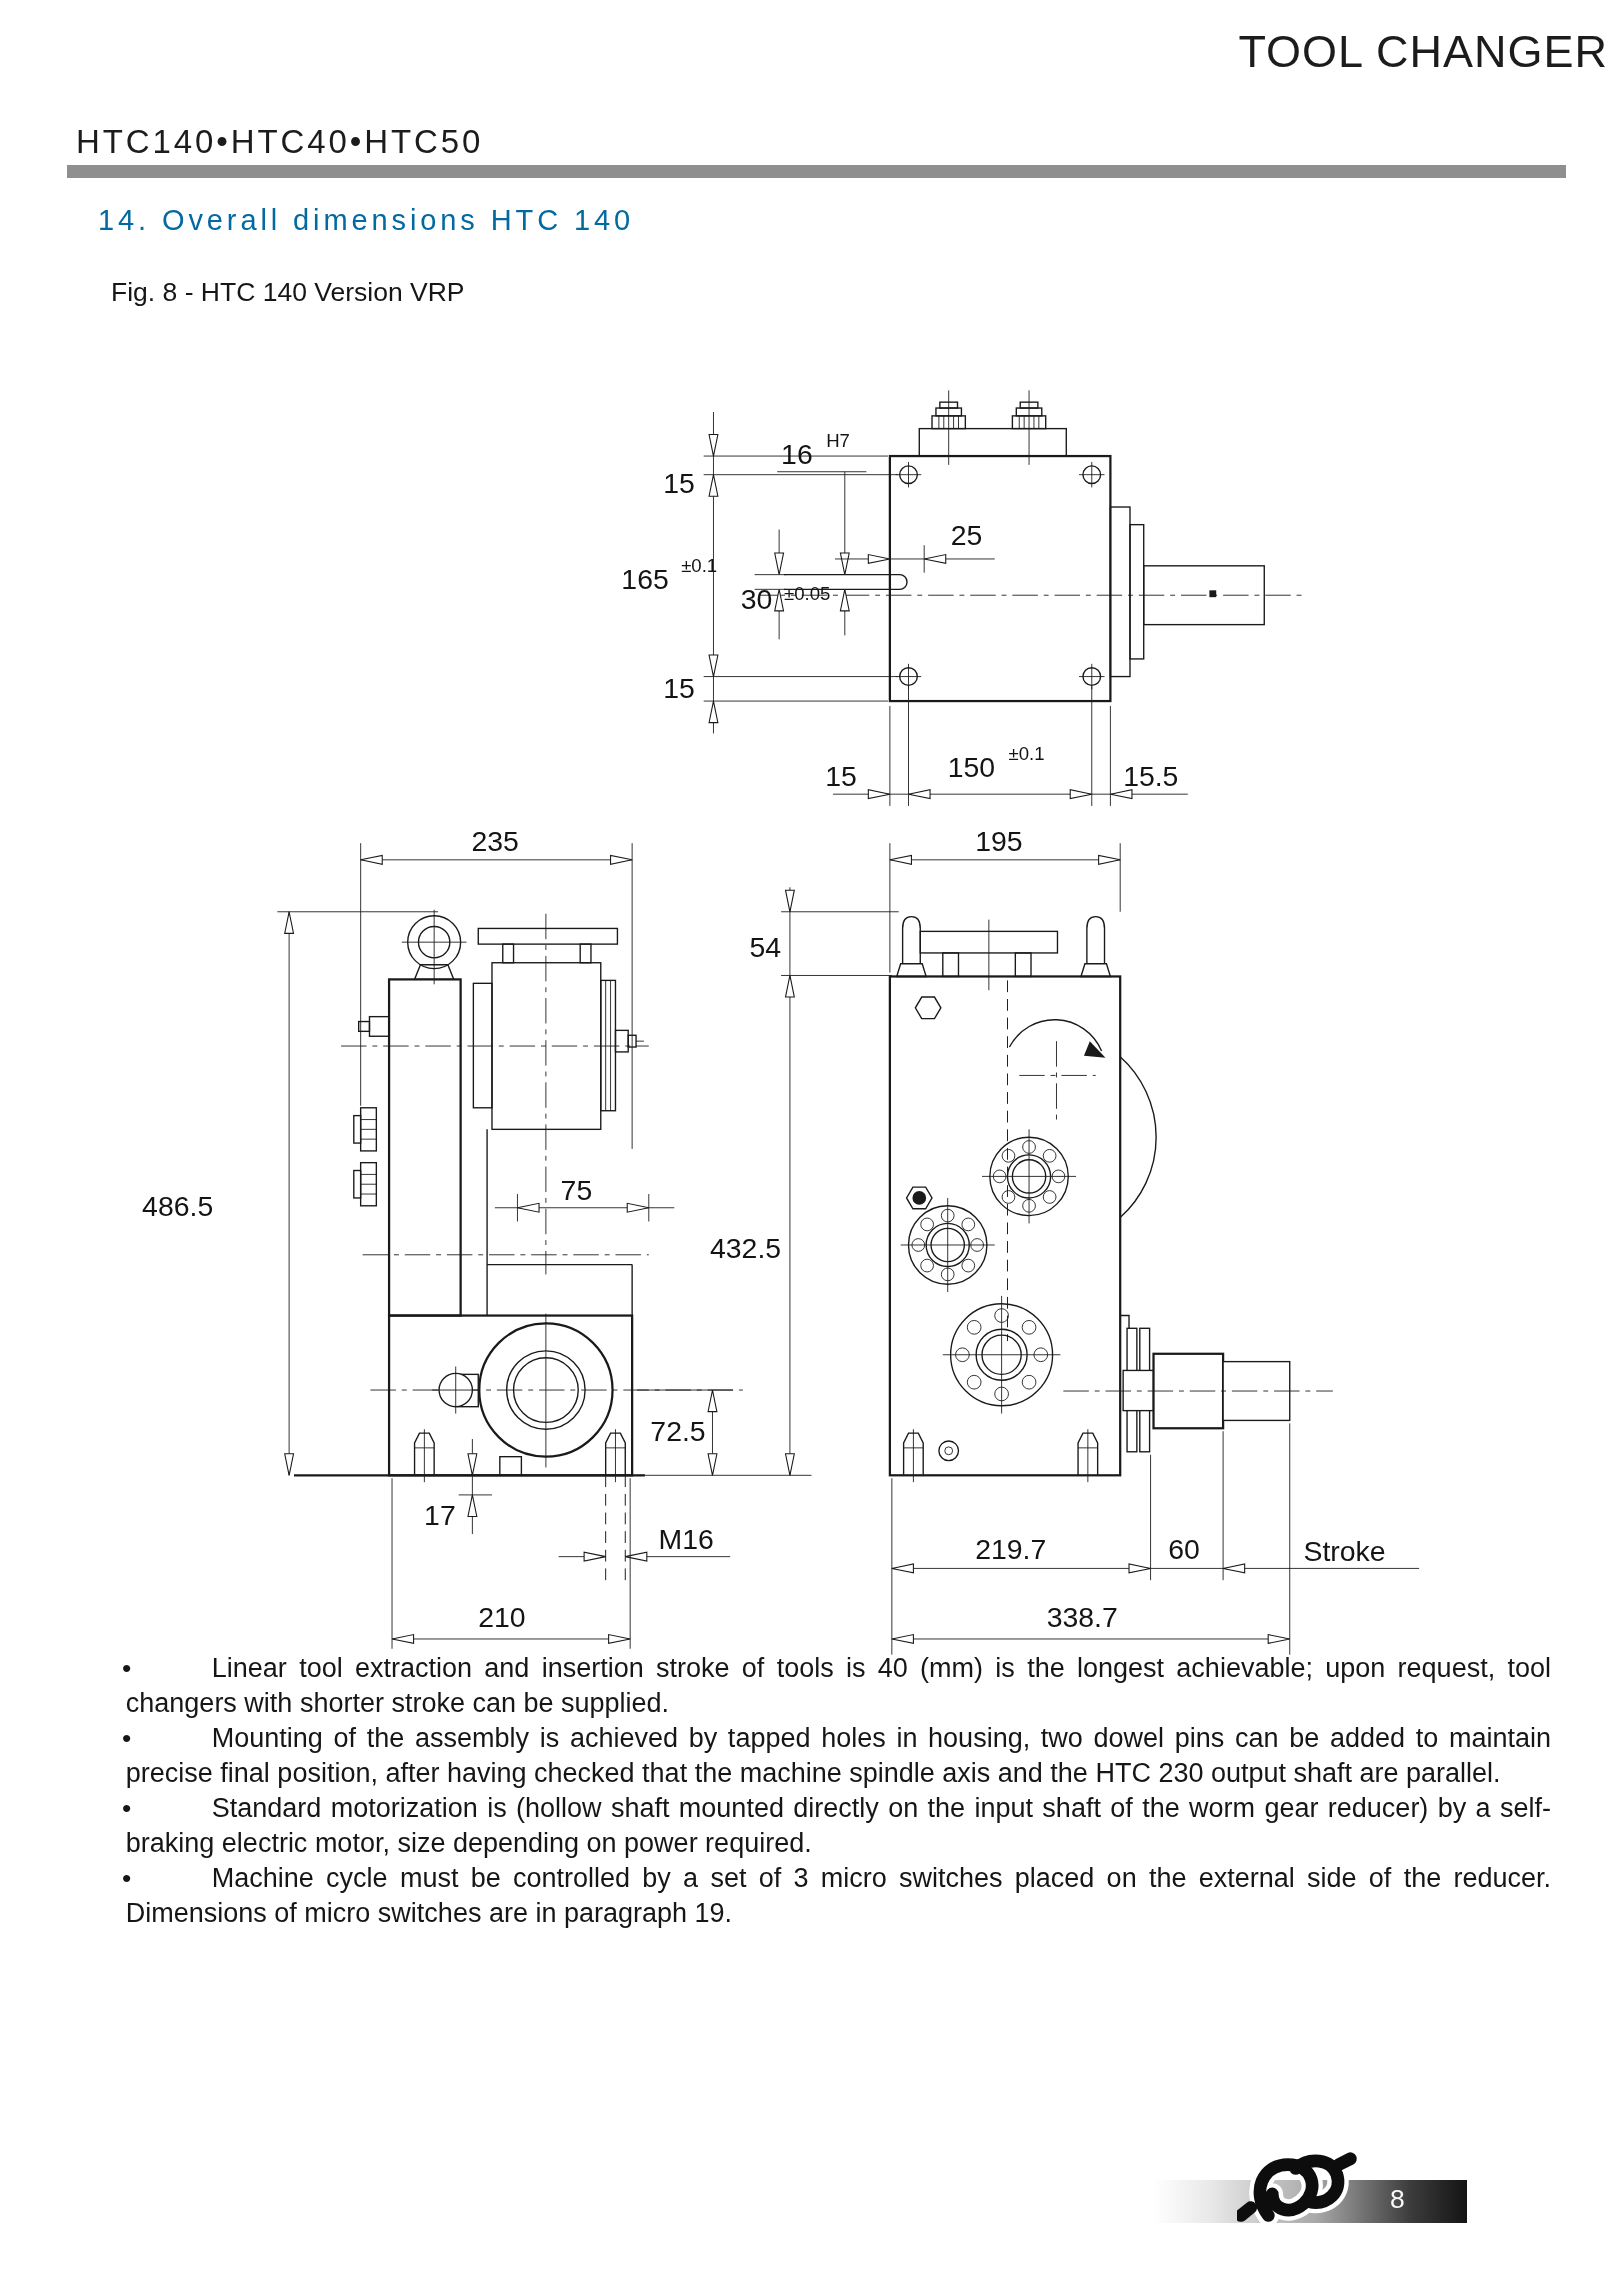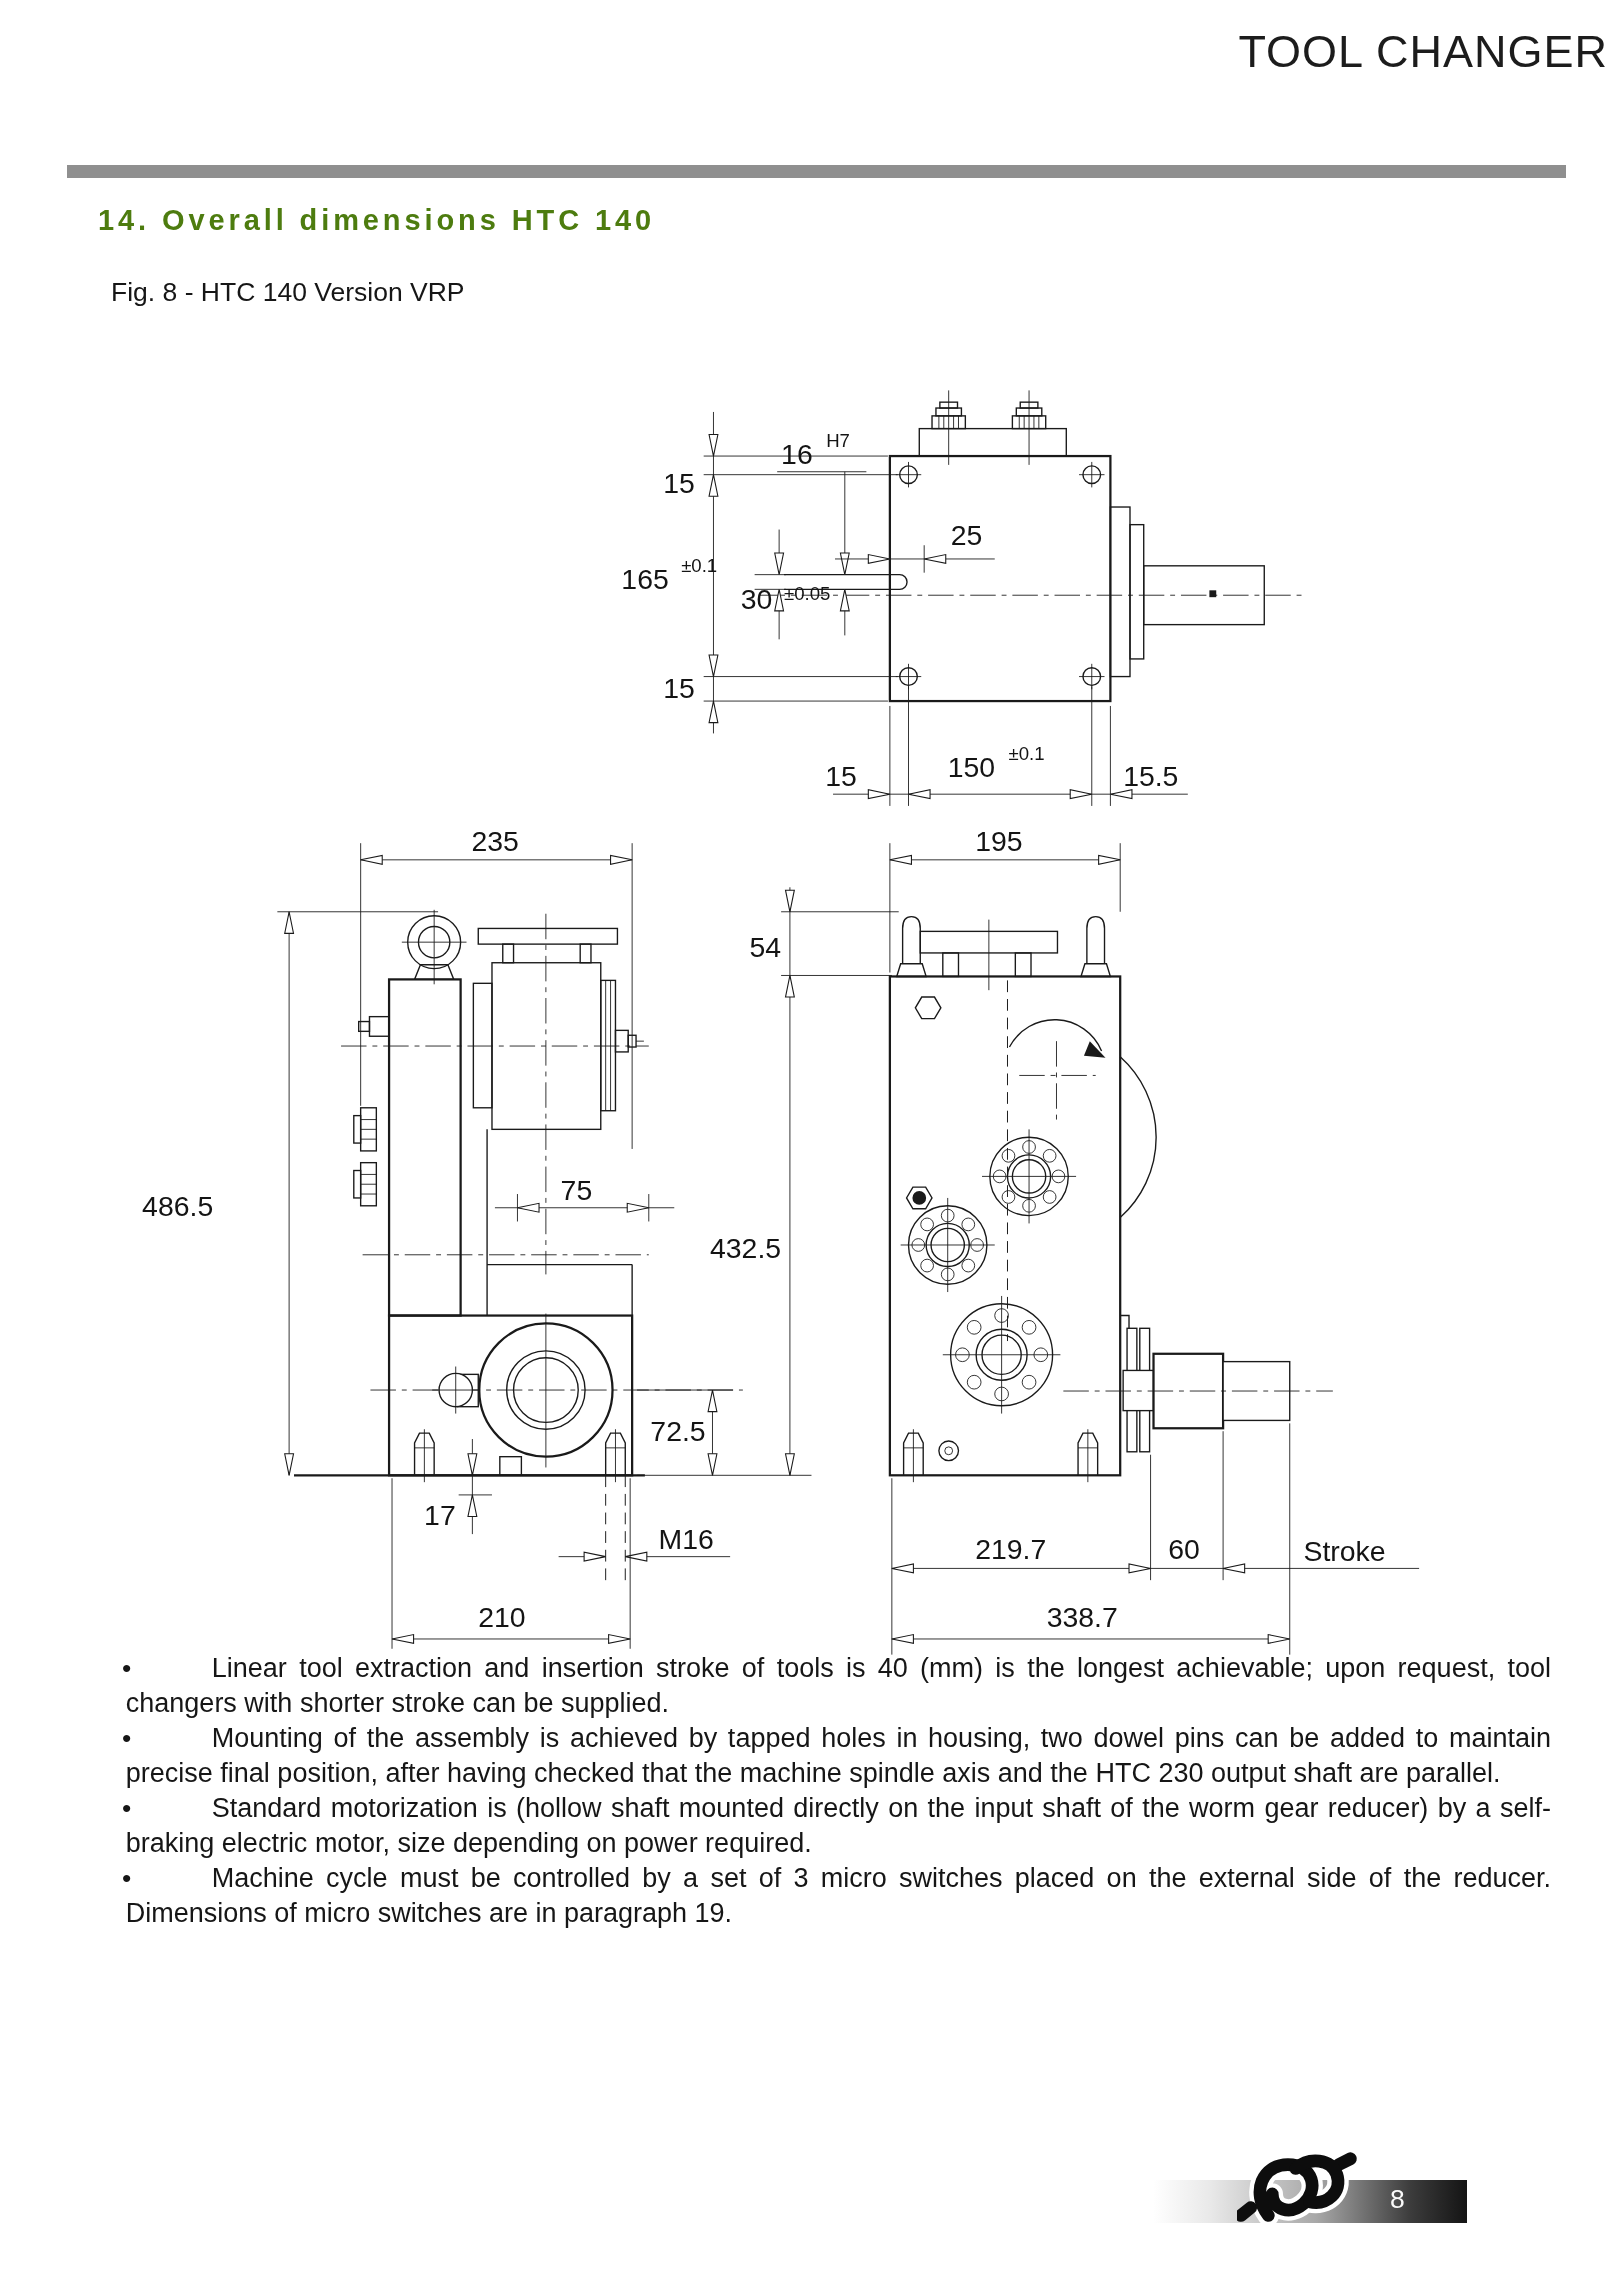--- a/index.html
+++ b/index.html
@@ -2,21 +2,21 @@
 <html><head>
 <meta charset="utf-8">
 <style>
   html,body{margin:0;padding:0;background:#e9e9e9;}
   #page{position:relative;width:1621px;height:2293px;background:#ffffff;overflow:hidden;
         font-family:"Liberation Sans", sans-serif;color:#1a1a1a;padding-left:44px;}
   .abs{position:absolute;}
   #doc-title{top:25.5px;right:57px;font-size:45px;letter-spacing:1px;color:#1c1c1c;}
   #models{left:76px;top:123px;font-size:33px;letter-spacing:2.9px;color:#1c1c1c;}
   #rule{left:67px;top:165px;width:1499px;height:12.7px;background:#8f8f8f;}
-  #sec-title{left:98px;top:204px;font-size:29px;font-weight:bold;letter-spacing:3.9px;color:#4d7c0f;}
+  #sec-title{left:98px;top:204px;font-size:29px;font-weight:normal;letter-spacing:3.9px;color:#0369a1;}
   #fig-caption{left:111px;top:277px;font-size:26.5px;color:#161616;text-align:center;}
   #drawing{left:0;top:0;width:1621px;height:2293px;}
   
   .ln{fill:none;stroke:#1a1a1a;stroke-width:1.4;}
   .hv{stroke-width:2.3;}
   .tl{fill:none;stroke:#1a1a1a;stroke-width:0.9;}
   .cl{fill:none;stroke:#1a1a1a;stroke-width:0.9;stroke-dasharray:26 6 5 6;}
   .dsh{fill:none;stroke:#1a1a1a;stroke-width:1;stroke-dasharray:12 7;}
   .ar{fill:#ffffff;stroke:#1a1a1a;stroke-width:1.1;}
   .arf{fill:#1a1a1a;stroke:none;}
@@ -33,20 +33,21 @@
       background:linear-gradient(90deg,#ffffff 0%,#e9e9e9 18%,#a8a8a8 52%,#3c3c3c 82%,#141414 100%);}
   #page-num{left:1390px;top:2184px;font-size:26.5px;color:#fafafa;}
   #logo{left:1237px;top:2147px;}
 </style>
 </head>
 <body>
 
 <div id="page">
 
   <div class="abs" id="doc-title">TOOL CHANGER</div>
+  <div class="abs" id="models">HTC140•HTC40•HTC50</div>
   <div class="abs" id="rule"></div>
   <div class="abs" id="sec-title">14. Overall dimensions HTC 140</div>
   <div class="abs" id="fig-caption">Fig. 8 - HTC 140 Version VRP</div>
 
   <svg class="abs" id="drawing" width="1621" height="2293" viewBox="0 0 1654 2339" xmlns="http://www.w3.org/2000/svg">
 
     <g>
       <rect class="ln hv" x="908" y="465" width="225" height="250"></rect>
       <rect class="ln" x="938" y="437" width="150" height="28"></rect>
 

